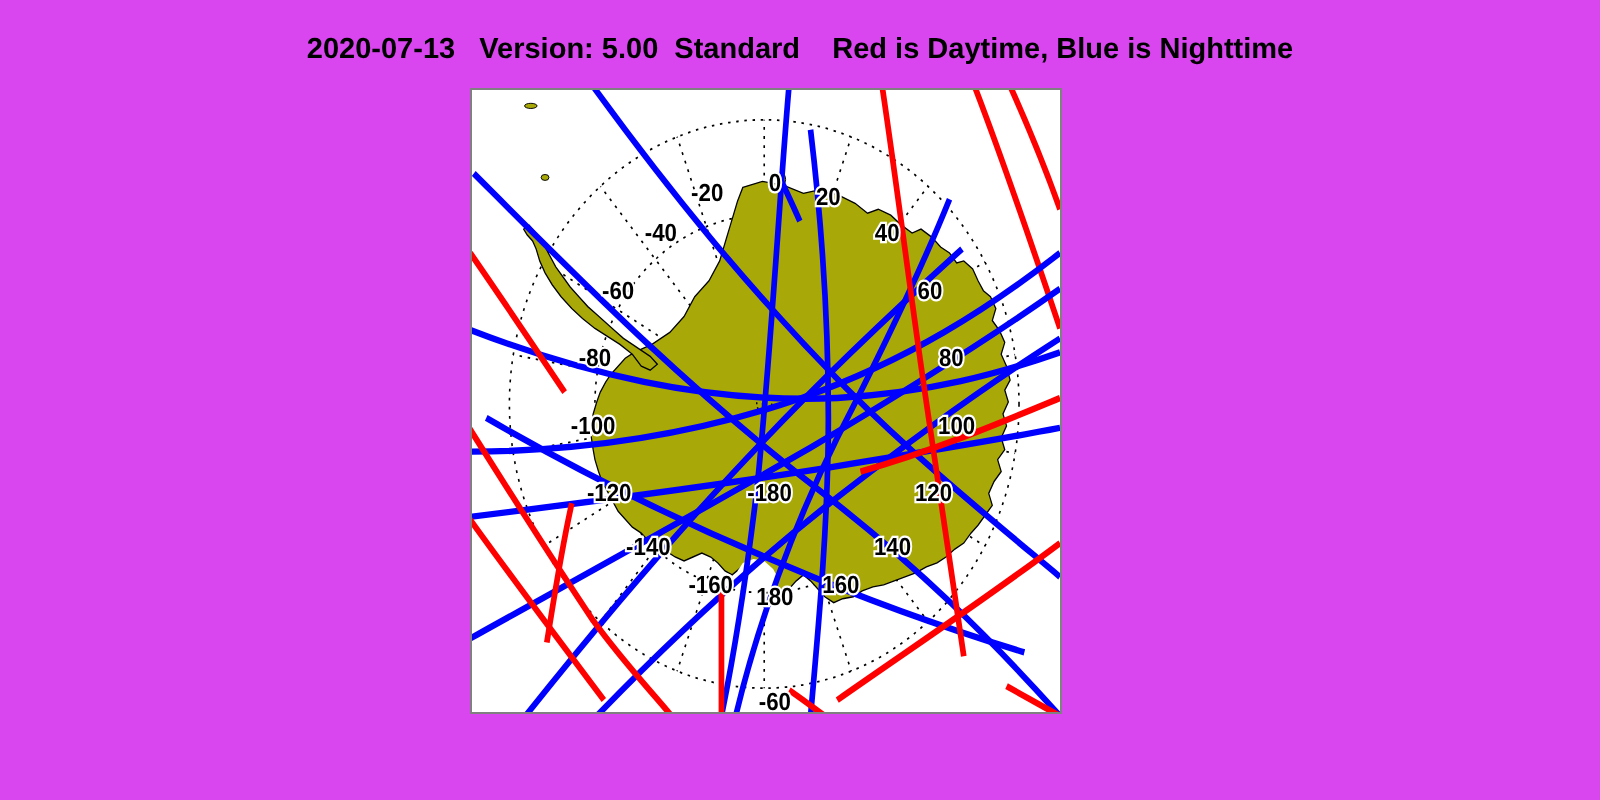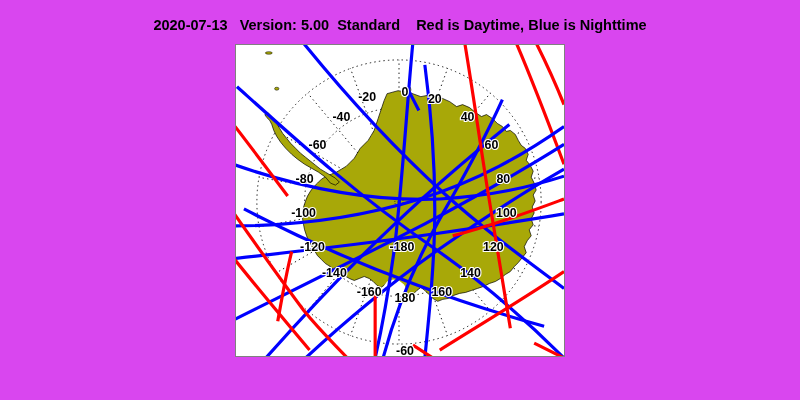--- a/index.html
+++ b/index.html
@@ -32,21 +32,21 @@
     font-size: 14.5px;
     font-weight: bold;
     color: #000000;
     letter-spacing: 0px;
     white-space: pre;
   }
   #plot-area {
     position: absolute;
     left: 235px;
     top: 44px;
-    width: 330px;
+    width: 296px;
     height: 313px;
     border: 1px solid #808080;
     box-sizing: border-box;
     background: #ffffff;
     overflow: hidden;
   }
   #map-svg {
     position: absolute;
     left: 0; top: 0;
     width: 100%;

